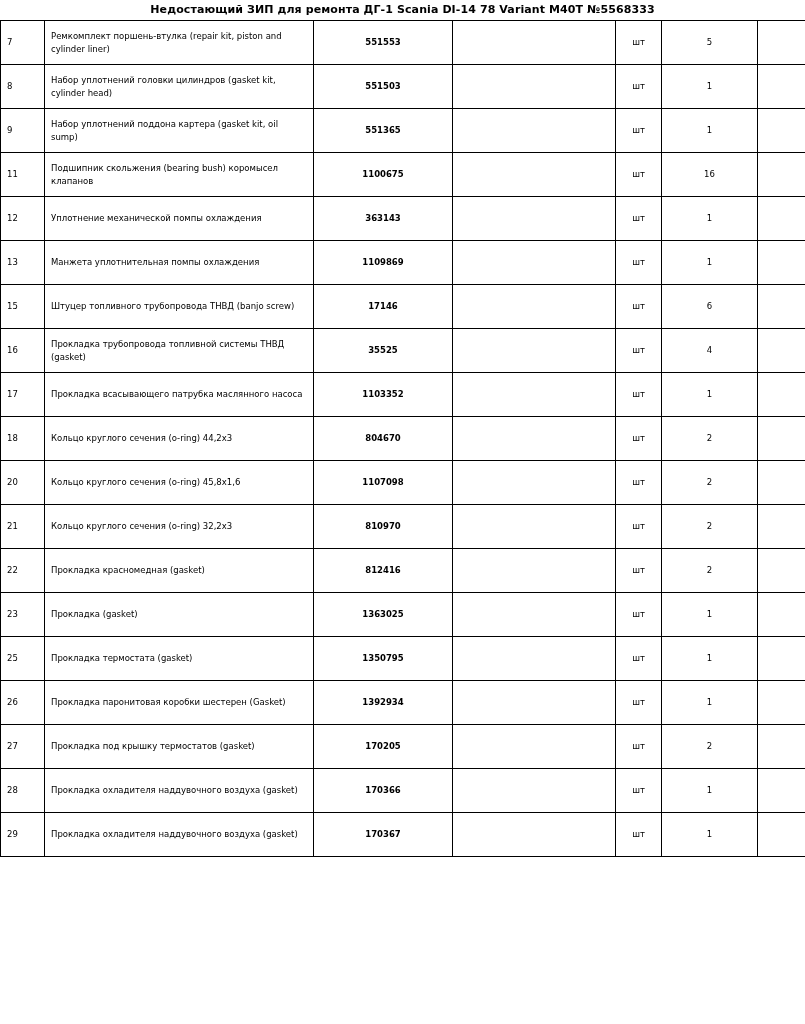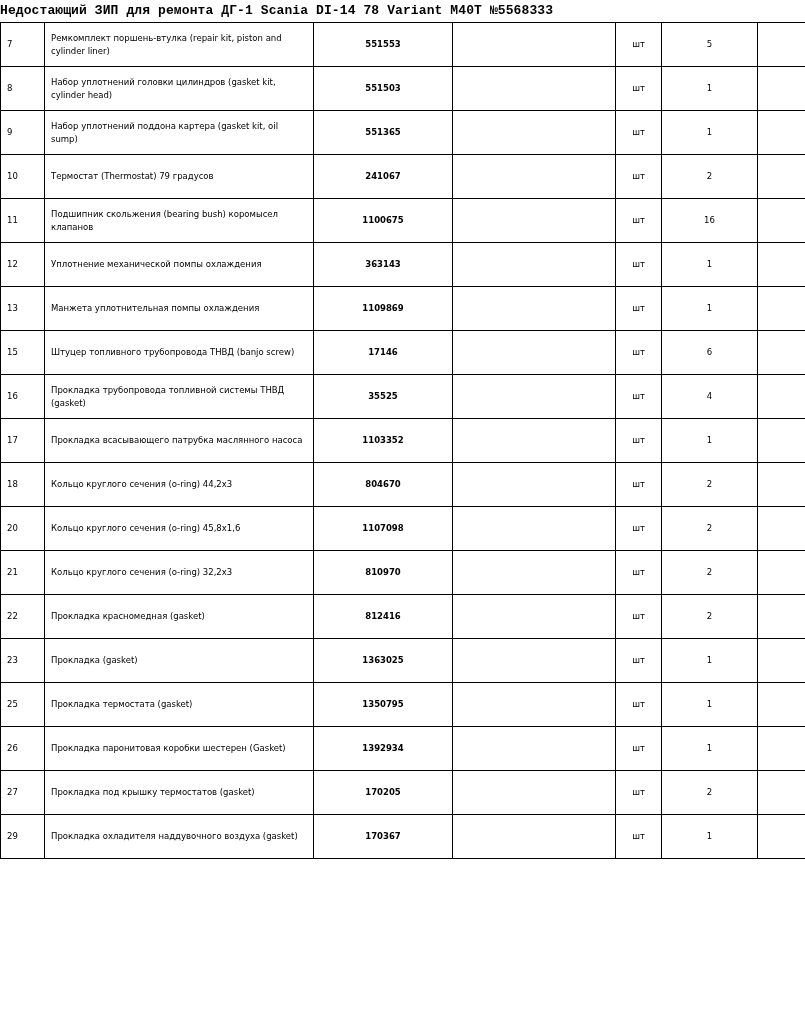--- a/index.html
+++ b/index.html
@@ -11,26 +11,25 @@
     width: 805px;
     font-family: "DejaVu Sans", "Liberation Sans", sans-serif;
     color: #000000;
     -webkit-font-smoothing: antialiased;
   }
   .page {
     width: 805px;
     box-sizing: border-box;
   }
   .doc-title {
-    text-align: left;
-    font-size: 13px;
+    text-align: center;
+    font-size: 11px;
     font-weight: bold;
     padding: 3px 0 4px 0;
     letter-spacing: 0.1px;
-    font-family: Liberation Mono, monospace;
   }
   table.parts {
     width: 805px;
     border-collapse: collapse;
     table-layout: fixed;
   }
   table.parts td {
     border: 1px solid #000000;
     font-size: 8.5px;
     vertical-align: middle;
@@ -115,29 +114,20 @@
       <tr class="row">
         <td class="num">9</td>
         <td class="name">Набор уплотнений поддона картера (gasket kit, oil sump)</td>
         <td class="code">551365</td>
         <td class="blank"></td>
         <td class="unit">шт</td>
         <td class="qty">1</td>
         <td class="tail"></td>
       </tr>
 
-      <tr class="row">
-        <td class="num">10</td>
-        <td class="name">Термостат (Thermostat) 79 градусов</td>
-        <td class="code">241067</td>
-        <td class="blank"></td>
-        <td class="unit">шт</td>
-        <td class="qty">2</td>
-        <td class="tail"></td>
-      </tr>
 
       <tr class="row">
         <td class="num">11</td>
         <td class="name">Подшипник скольжения (bearing bush) коромысел клапанов</td>
         <td class="code">1100675</td>
         <td class="blank"></td>
         <td class="unit">шт</td>
         <td class="qty">16</td>
         <td class="tail"></td>
       </tr>
@@ -268,20 +258,29 @@
       <tr class="row">
         <td class="num">27</td>
         <td class="name">Прокладка под крышку термостатов (gasket)</td>
         <td class="code">170205</td>
         <td class="blank"></td>
         <td class="unit">шт</td>
         <td class="qty">2</td>
         <td class="tail"></td>
       </tr>
 
+      <tr class="row">
+        <td class="num">28</td>
+        <td class="name">Прокладка охладителя наддувочного воздуха (gasket)</td>
+        <td class="code">170366</td>
+        <td class="blank"></td>
+        <td class="unit">шт</td>
+        <td class="qty">1</td>
+        <td class="tail"></td>
+      </tr>
 
       <tr class="row">
         <td class="num">29</td>
         <td class="name">Прокладка охладителя наддувочного воздуха (gasket)</td>
         <td class="code">170367</td>
         <td class="blank"></td>
         <td class="unit">шт</td>
         <td class="qty">1</td>
         <td class="tail"></td>
       </tr>

